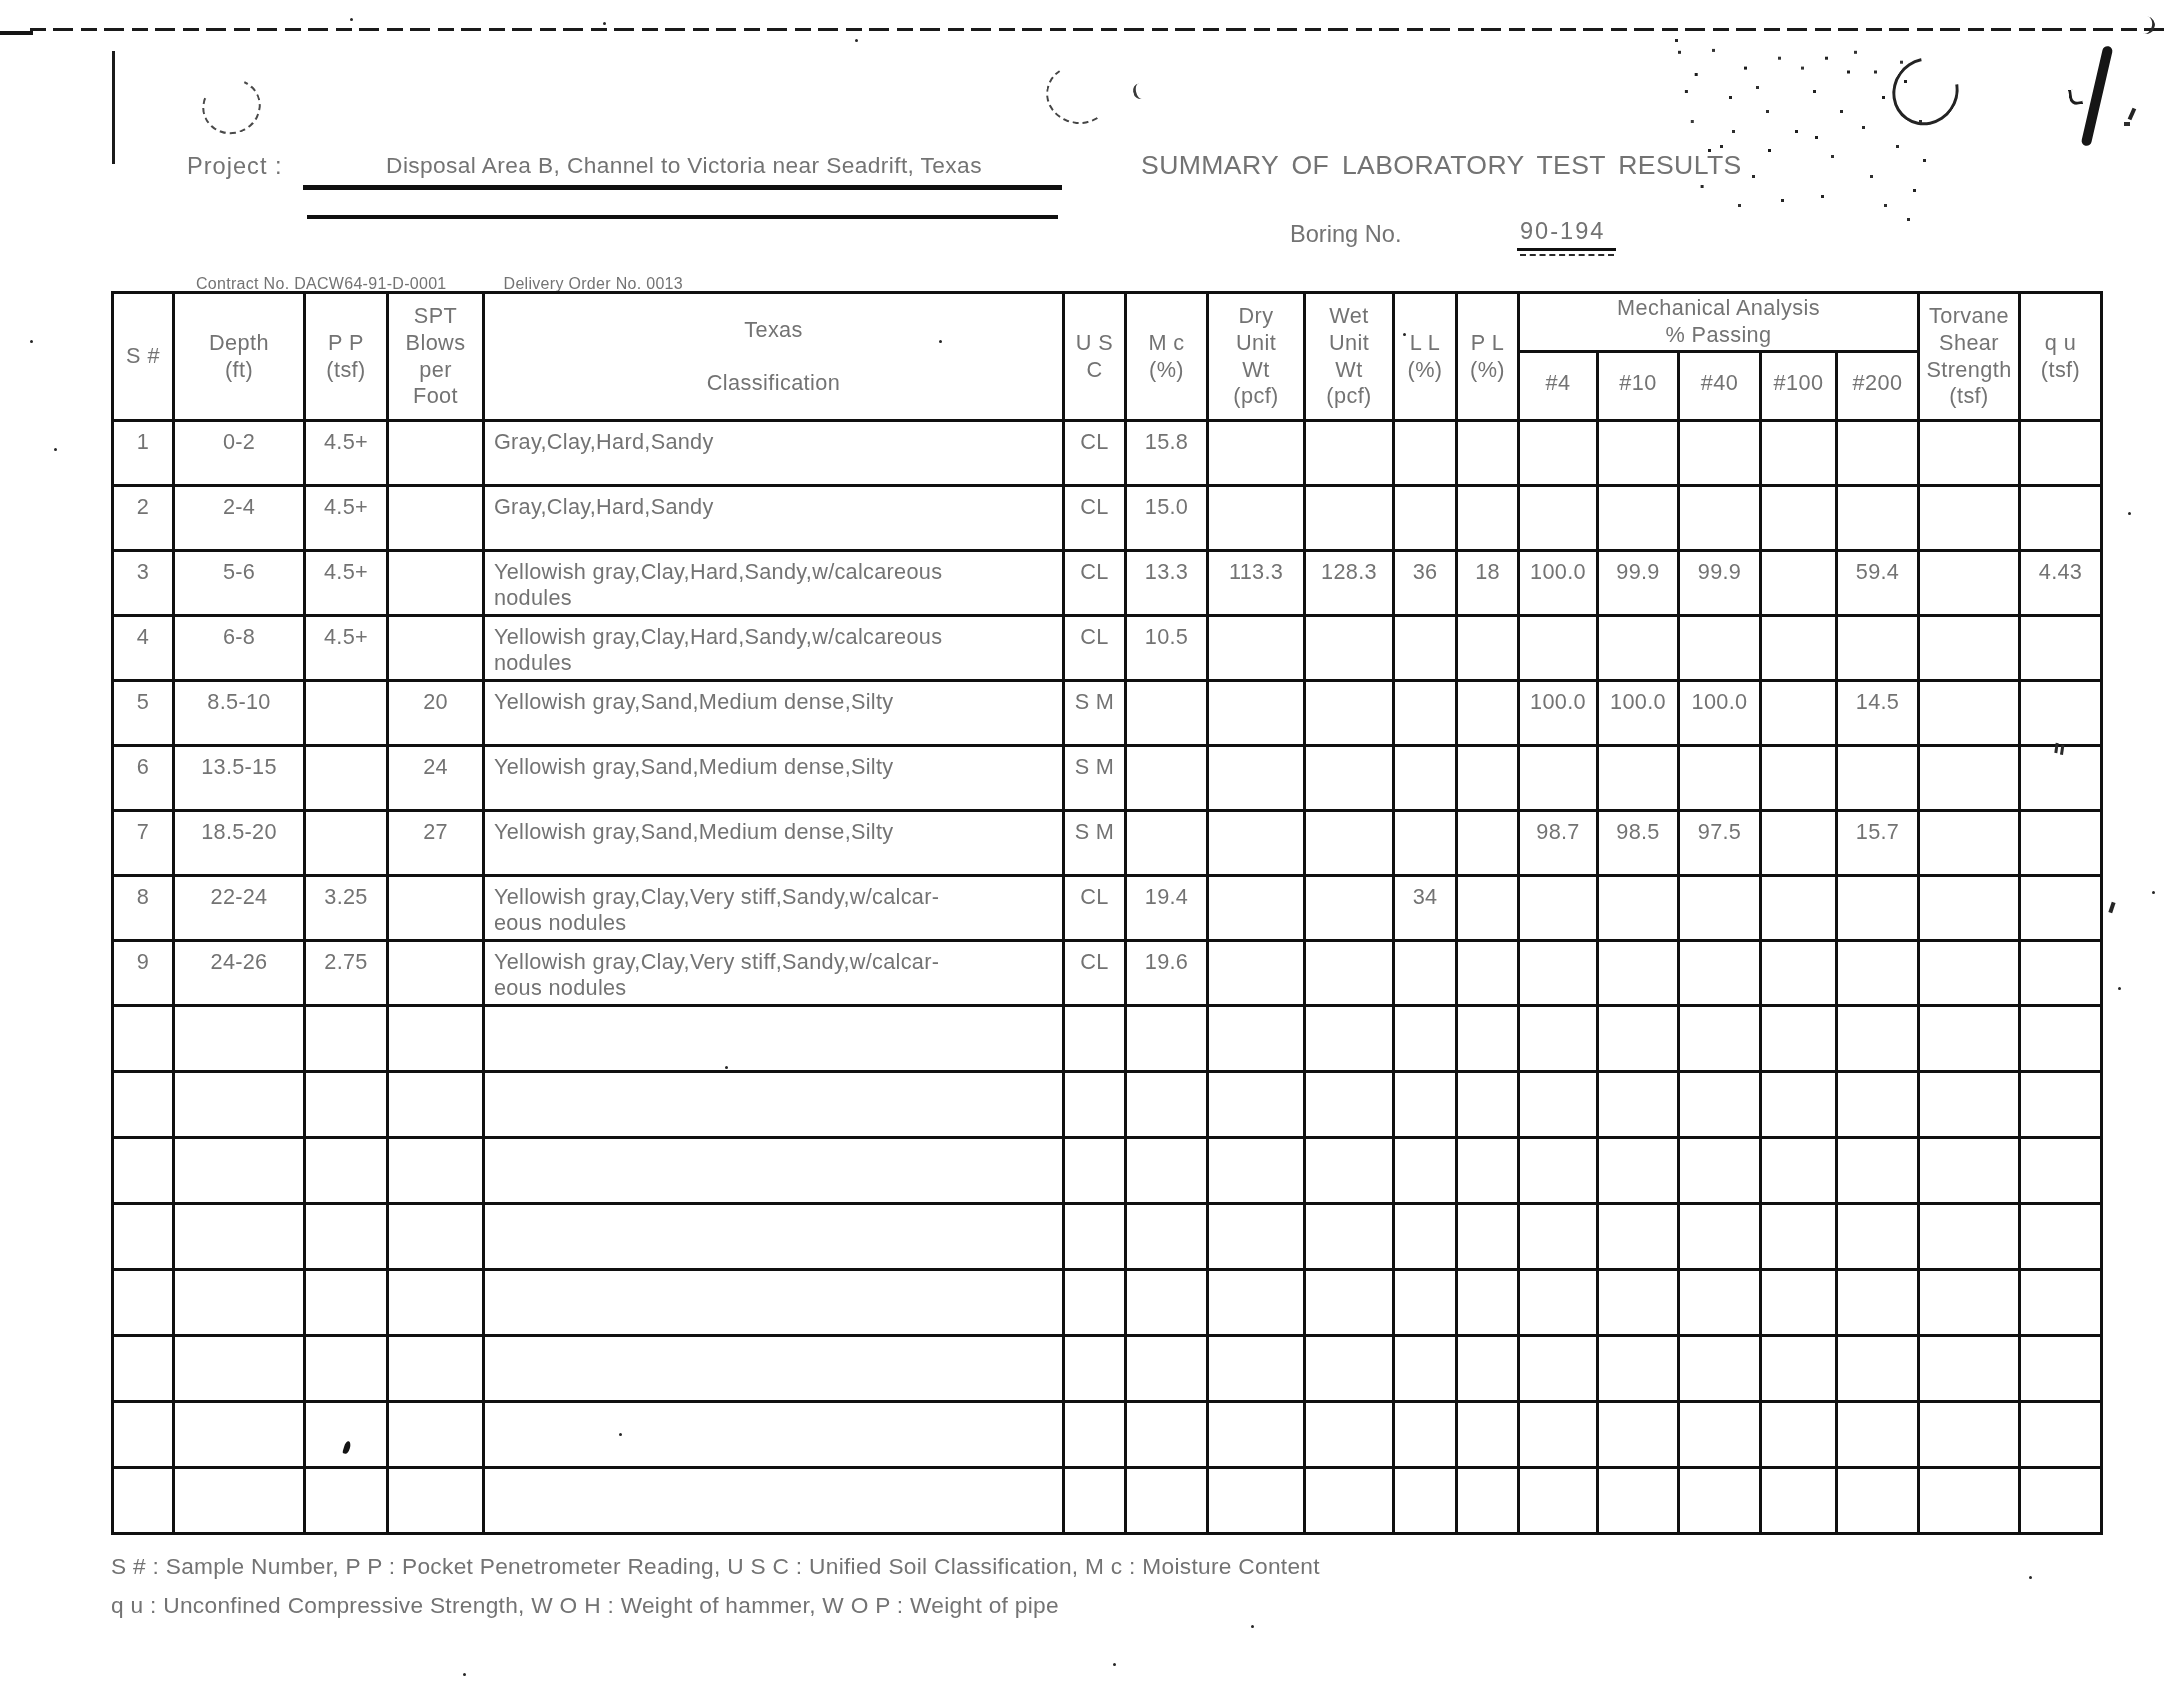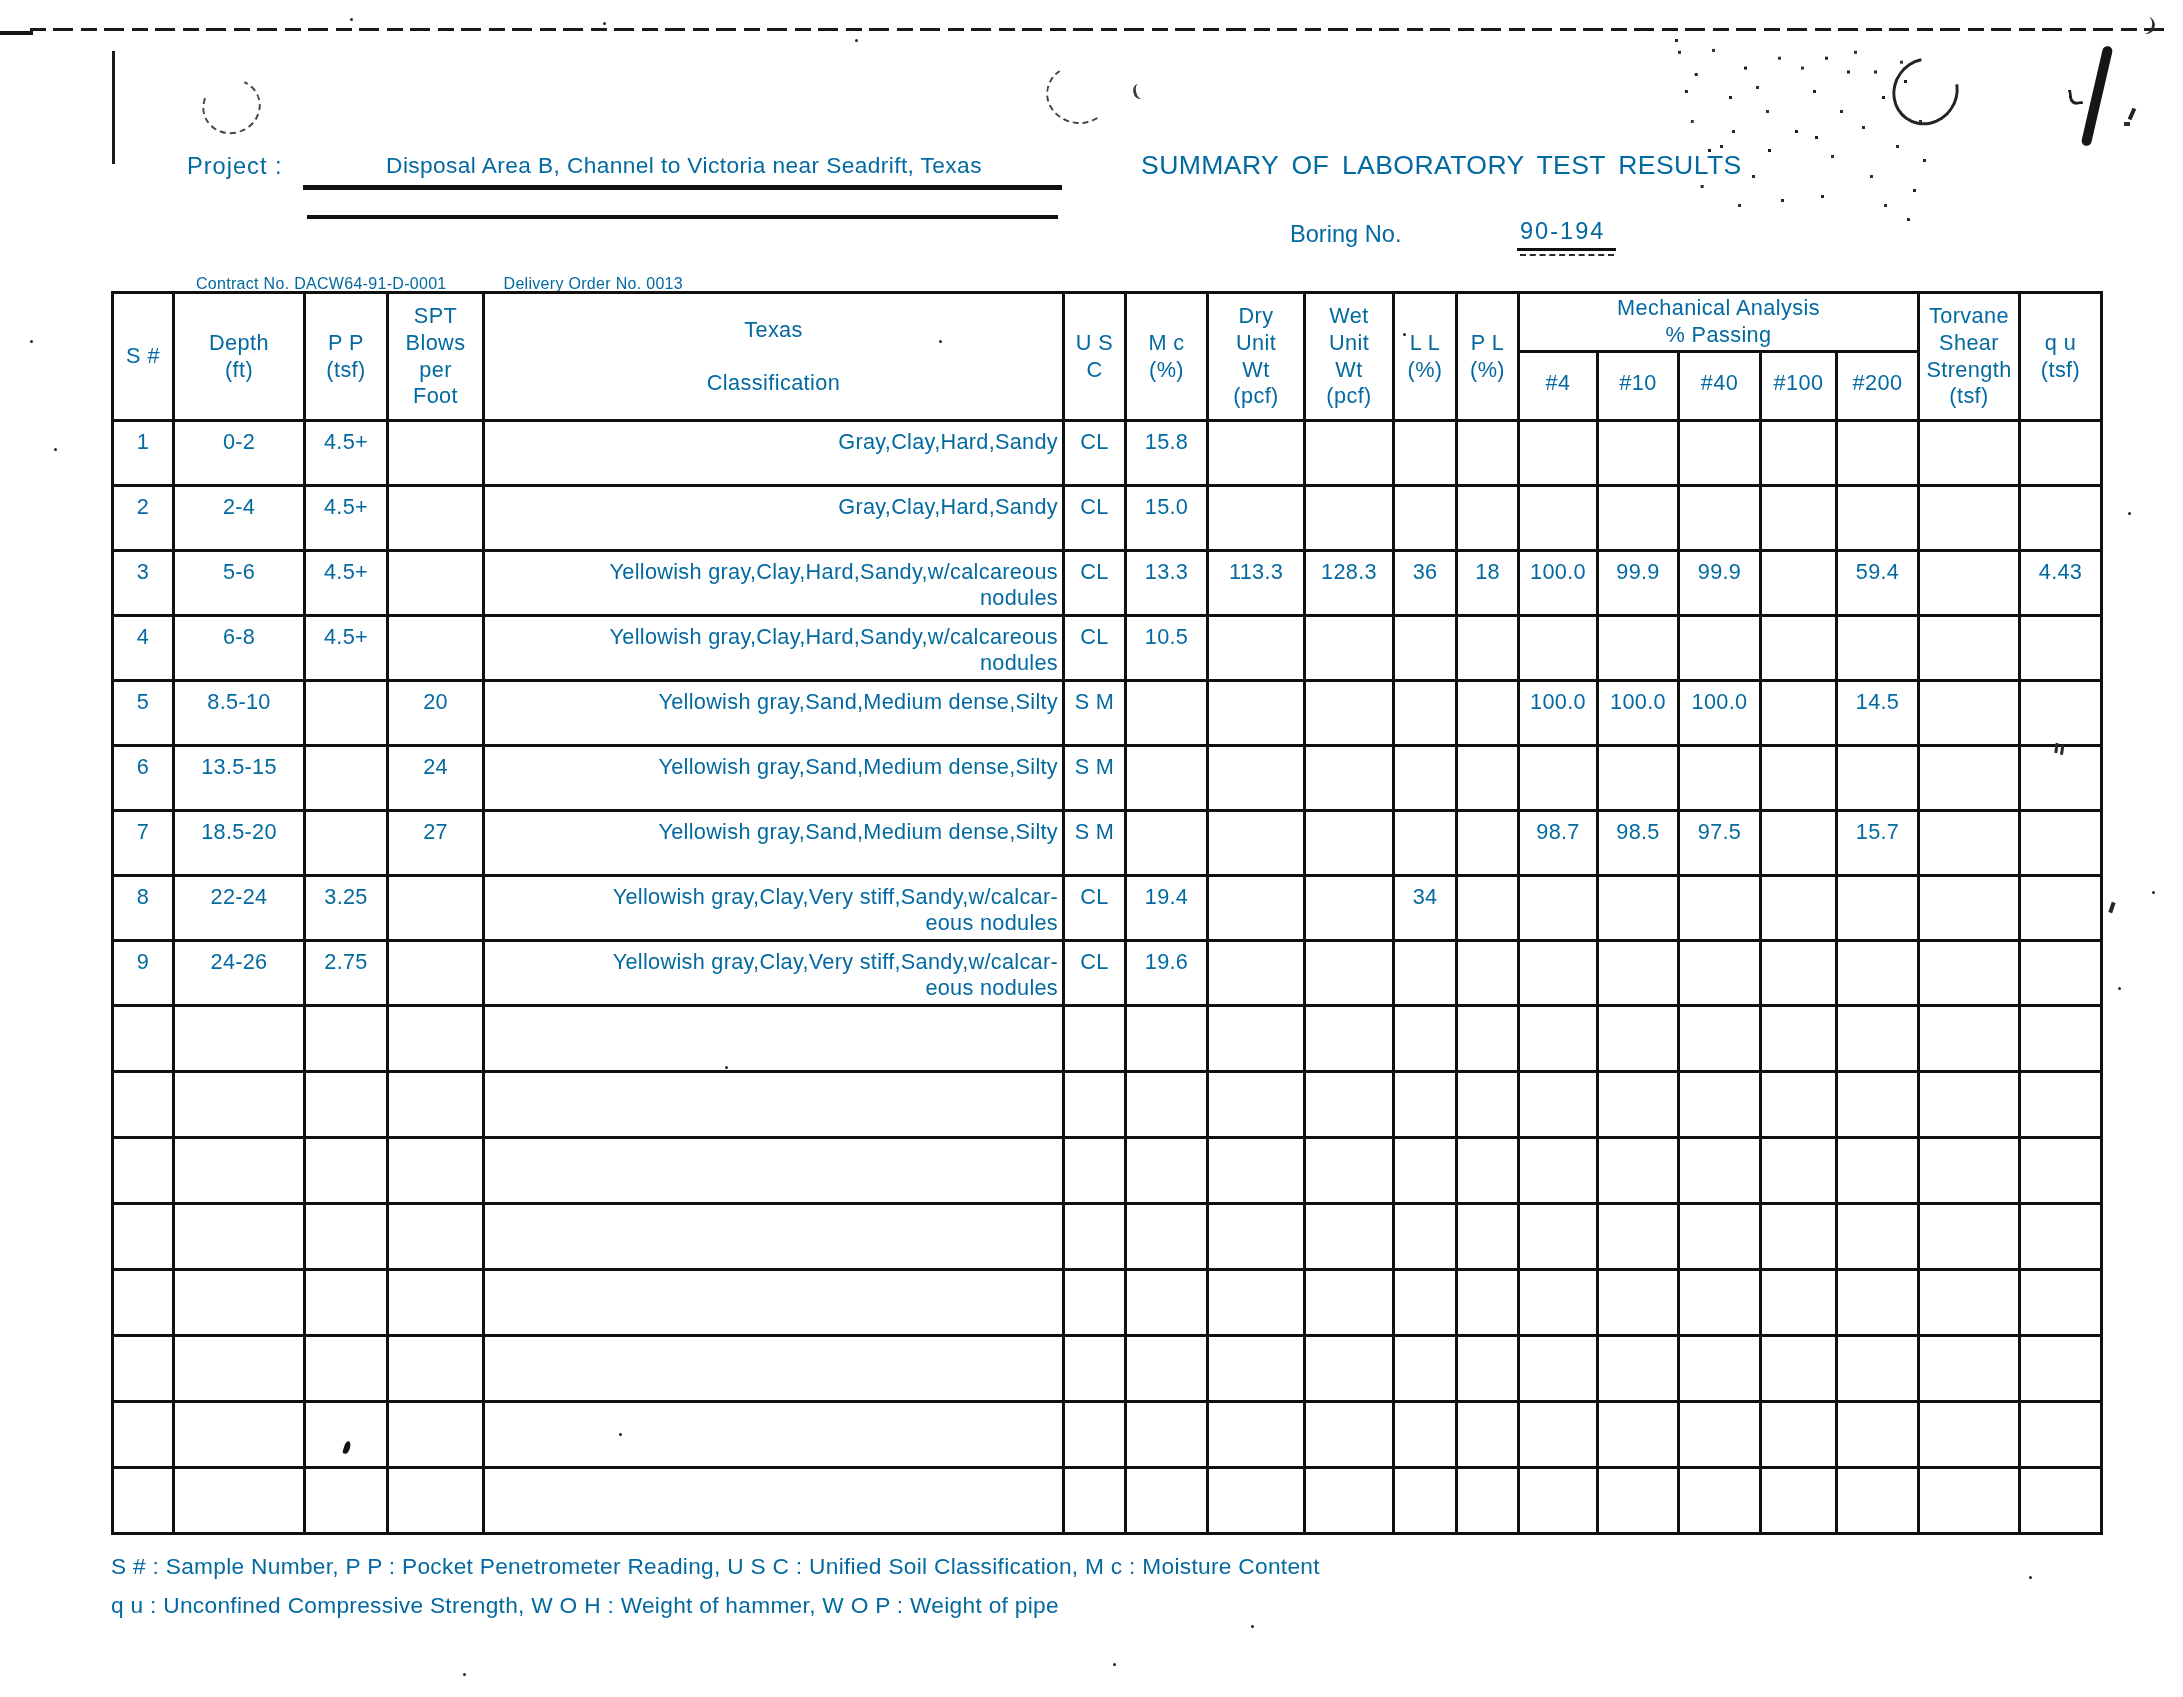--- a/index.html
+++ b/index.html
@@ -1,21 +1,21 @@
 <!DOCTYPE html>
 <html><head>
 <meta charset="utf-8">
 <style>
   html,body { margin:0; padding:0; background:#e8e8e8; }
   .page {
     position:relative;
     width:2184px; height:1697px;
     background:#ffffff;
     font-family:"Liberation Sans", sans-serif;
-    color:#0369a1;
+    color:#737373;
     overflow:hidden;
   }
 
   
   .project-label { position:absolute; left:187px; top:153px; font-size:23.6px; letter-spacing:1px; }
   .project-value { position:absolute; left:307px; top:152px; width:754px; text-align:center; font-size:22.7px; letter-spacing:0.4px; }
   .u-line1 { position:absolute; left:303px; top:185px; width:759px; height:4.9px; background:#101010; }
   .u-line2 { position:absolute; left:307px; top:215px; width:751px; height:3.9px; background:#101010; }
   .doc-title { position:absolute; left:1141px; top:150px; font-size:26.6px; font-weight:400; letter-spacing:0.4px; word-spacing:4.9px; }
   .boring-label { position:absolute; left:1290px; top:221px; font-size:23.6px; }
@@ -43,21 +43,21 @@
   .hr1 { height:59px; }
   .hr2 { height:69px; }
   .hr2 th { vertical-align:bottom; padding-bottom:5.9px; }
   .mech-head { vertical-align:middle; }
   .results tbody tr { height:65px; }
   .results tbody tr.empty-row { height:66px; }
   .results tbody td {
     vertical-align:top; text-align:center;
     padding-top:6.9px; line-height:26.6px; letter-spacing:0.3px;
   }
-  .results tbody td.col-visual { text-align:right; padding-left:8.9px; padding-right:4px; }
+  .results tbody td.col-visual { text-align:left; padding-left:8.9px; padding-right:4px; }
 
   
   .footnote1 { position:absolute; left:111px; top:1553px; font-size:22.7px; letter-spacing:0.3px; }
   .footnote2 { position:absolute; left:111px; top:1592px; font-size:22.7px; letter-spacing:0.3px; }
 
   
   .art { position:absolute; pointer-events:none; }
   .top-scanline { left:29.6px; top:27.6px; width:2138px; height:3px;
     background:repeating-linear-gradient(90deg,#1a1a1a 0 15.8px, transparent 15.8px 22.7px, #1a1a1a 22.7px 43px, transparent 43px 51px); }
   .tl-dash { left:0; top:30.5px; width:33px; height:4.9px; background:#151515; }

